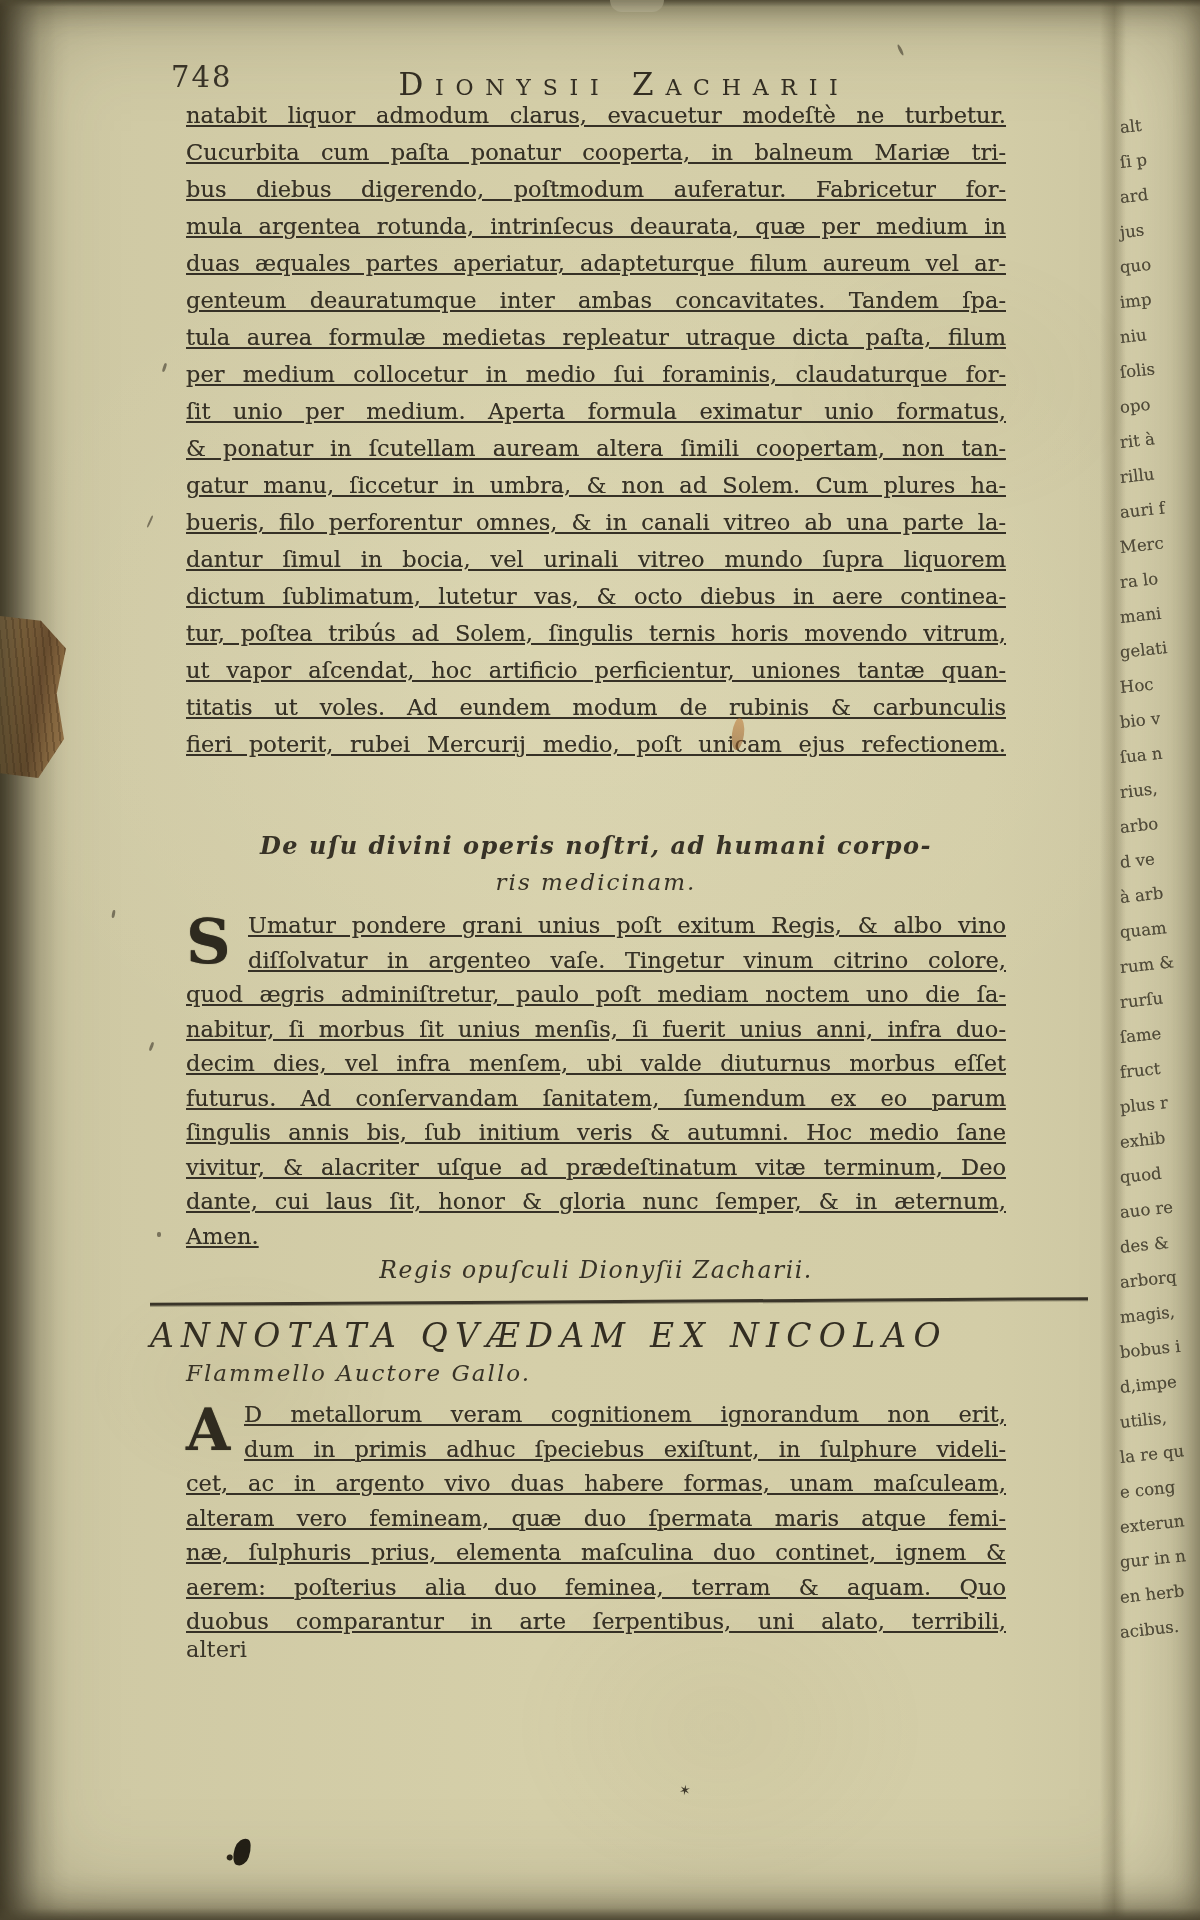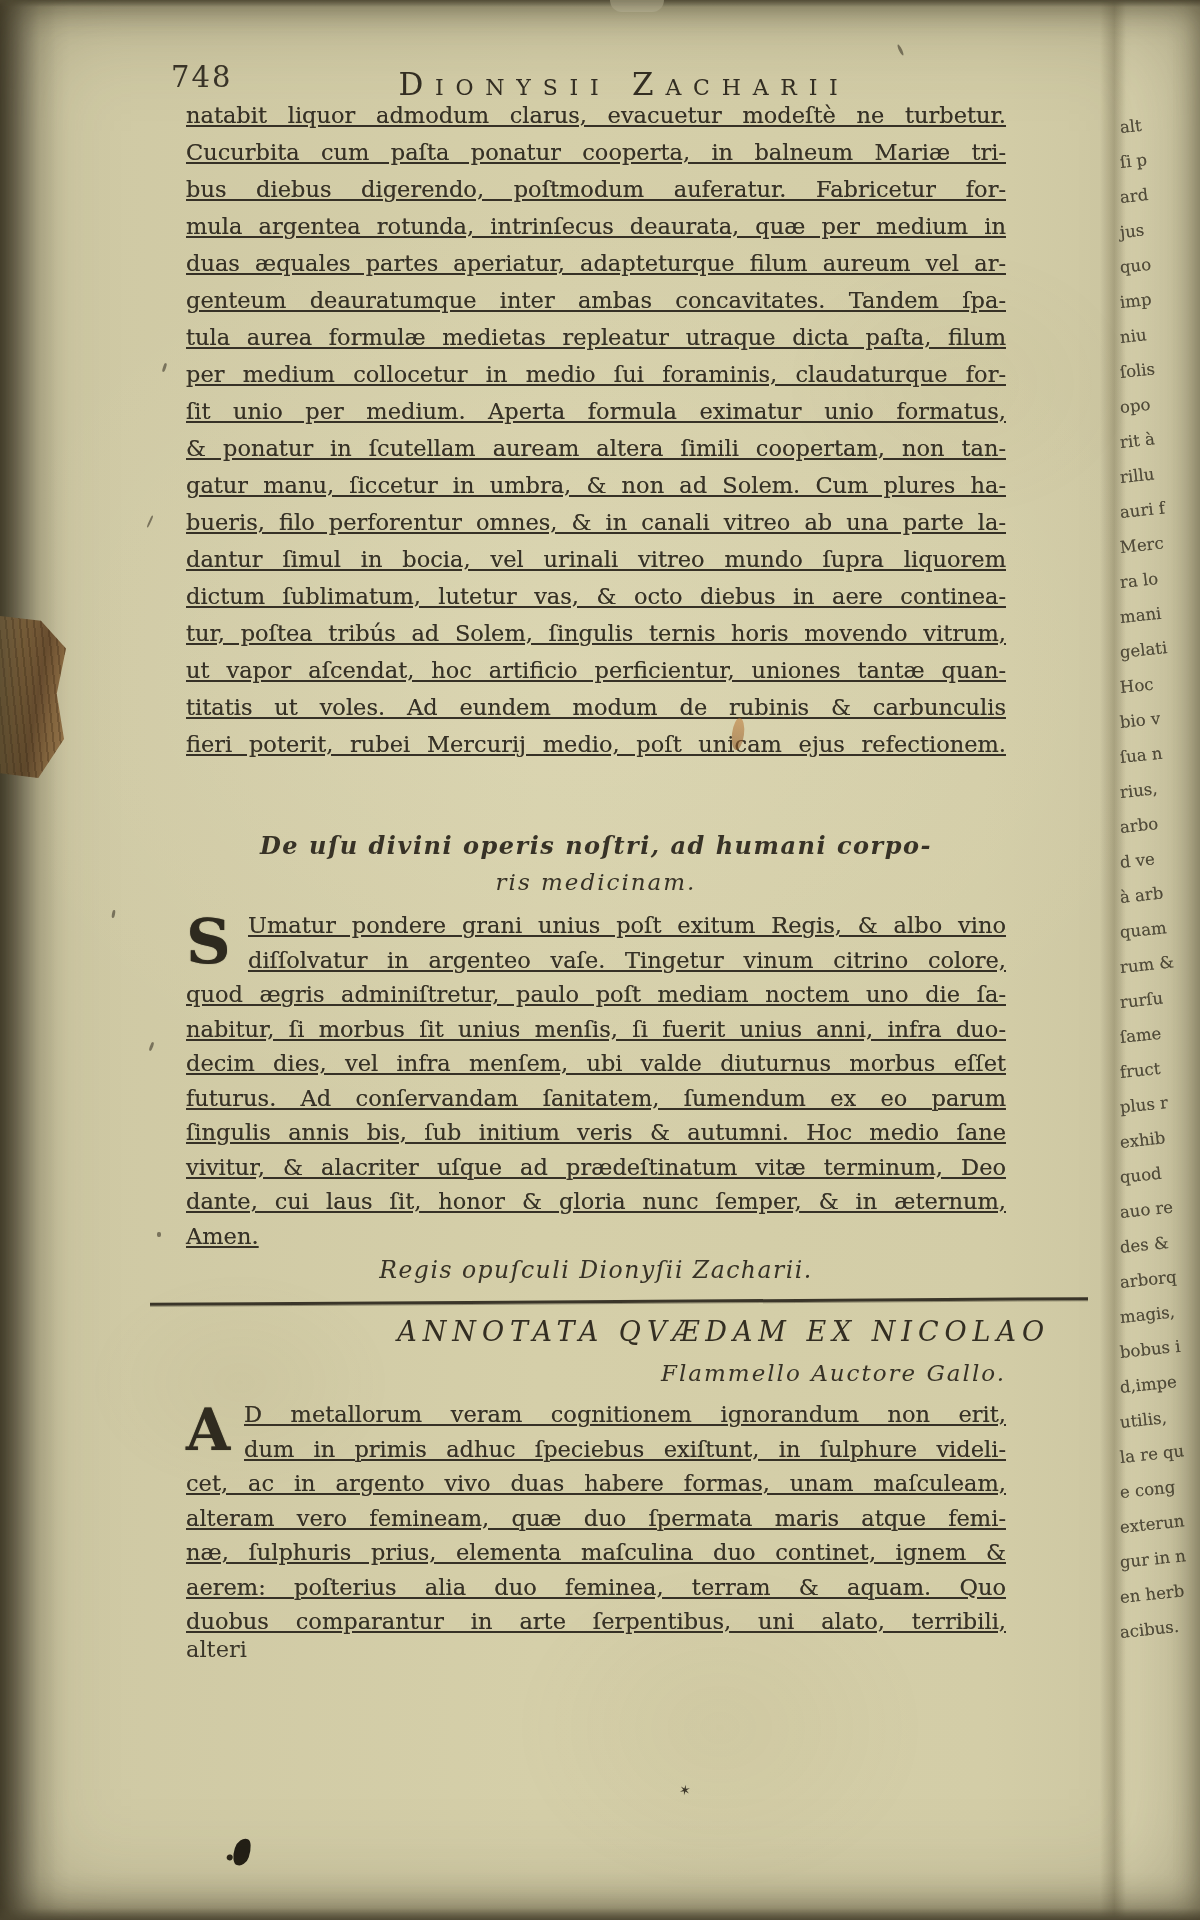--- a/index.html
+++ b/index.html
@@ -49,23 +49,23 @@
   .drop-cap{position:absolute;left:0;top:3px;font-size:62px;line-height:62px;font-weight:bold;color:#2e2a1f;
     text-shadow:0 0 1px rgba(40,35,22,.6);}
   .p3 .drop-cap{font-size:57px;line-height:60px;}
   .subhead{position:absolute;left:186px;width:820px;text-align:center;font-style:italic;color:#373226;}
   .subhead1{top:831px;font-size:24px;letter-spacing:1.5px;font-weight:bold;}
   .subhead2{top:869px;font-size:23px;letter-spacing:2px;}
   .finis-line{position:absolute;left:186px;top:1256px;width:820px;text-align:center;font-style:italic;
     font-size:23.5px;letter-spacing:1.5px;color:#373226;}
   .section-divider{position:absolute;left:150px;top:1300px;width:938px;height:0;
     border-top:3px solid #3a3529;border-bottom:1px solid rgba(58,53,41,.45);transform:rotate(-.35deg);}
-  .annotata-h1{position:absolute;left:150px;top:1316px;width:900px;text-align:right;font-style:italic;
-    font-size:27px;letter-spacing:.22em;color:#332e22;}
-  .annotata-h2{position:absolute;left:186px;top:1360px;width:820px;text-align:right;font-style:italic;
+  .annotata-h1{position:absolute;left:150px;top:1316px;width:900px;text-align:left;font-style:italic;
+    font-size:33px;letter-spacing:.22em;color:#332e22;}
+  .annotata-h2{position:absolute;left:186px;top:1360px;width:820px;text-align:left;font-style:italic;
     font-size:23px;letter-spacing:2px;color:#373226;}
   .catchword{position:absolute;left:186px;top:1636px;width:820px;text-align:left;font-size:22.5px;color:#3a3529;}
   .ornament{position:absolute;left:679px;top:1782px;font-size:14px;color:#3b362a;transform:rotate(10deg);}
 
   
   .margin-frags{position:absolute;left:1120px;top:110px;width:90px;}
   .frag{height:35px;line-height:35px;font-size:16.5px;color:#514c3b;white-space:nowrap;
     transform:rotate(-6deg);transform-origin:left center;text-shadow:0 0 .5px rgba(70,63,45,.5);}
 
   

